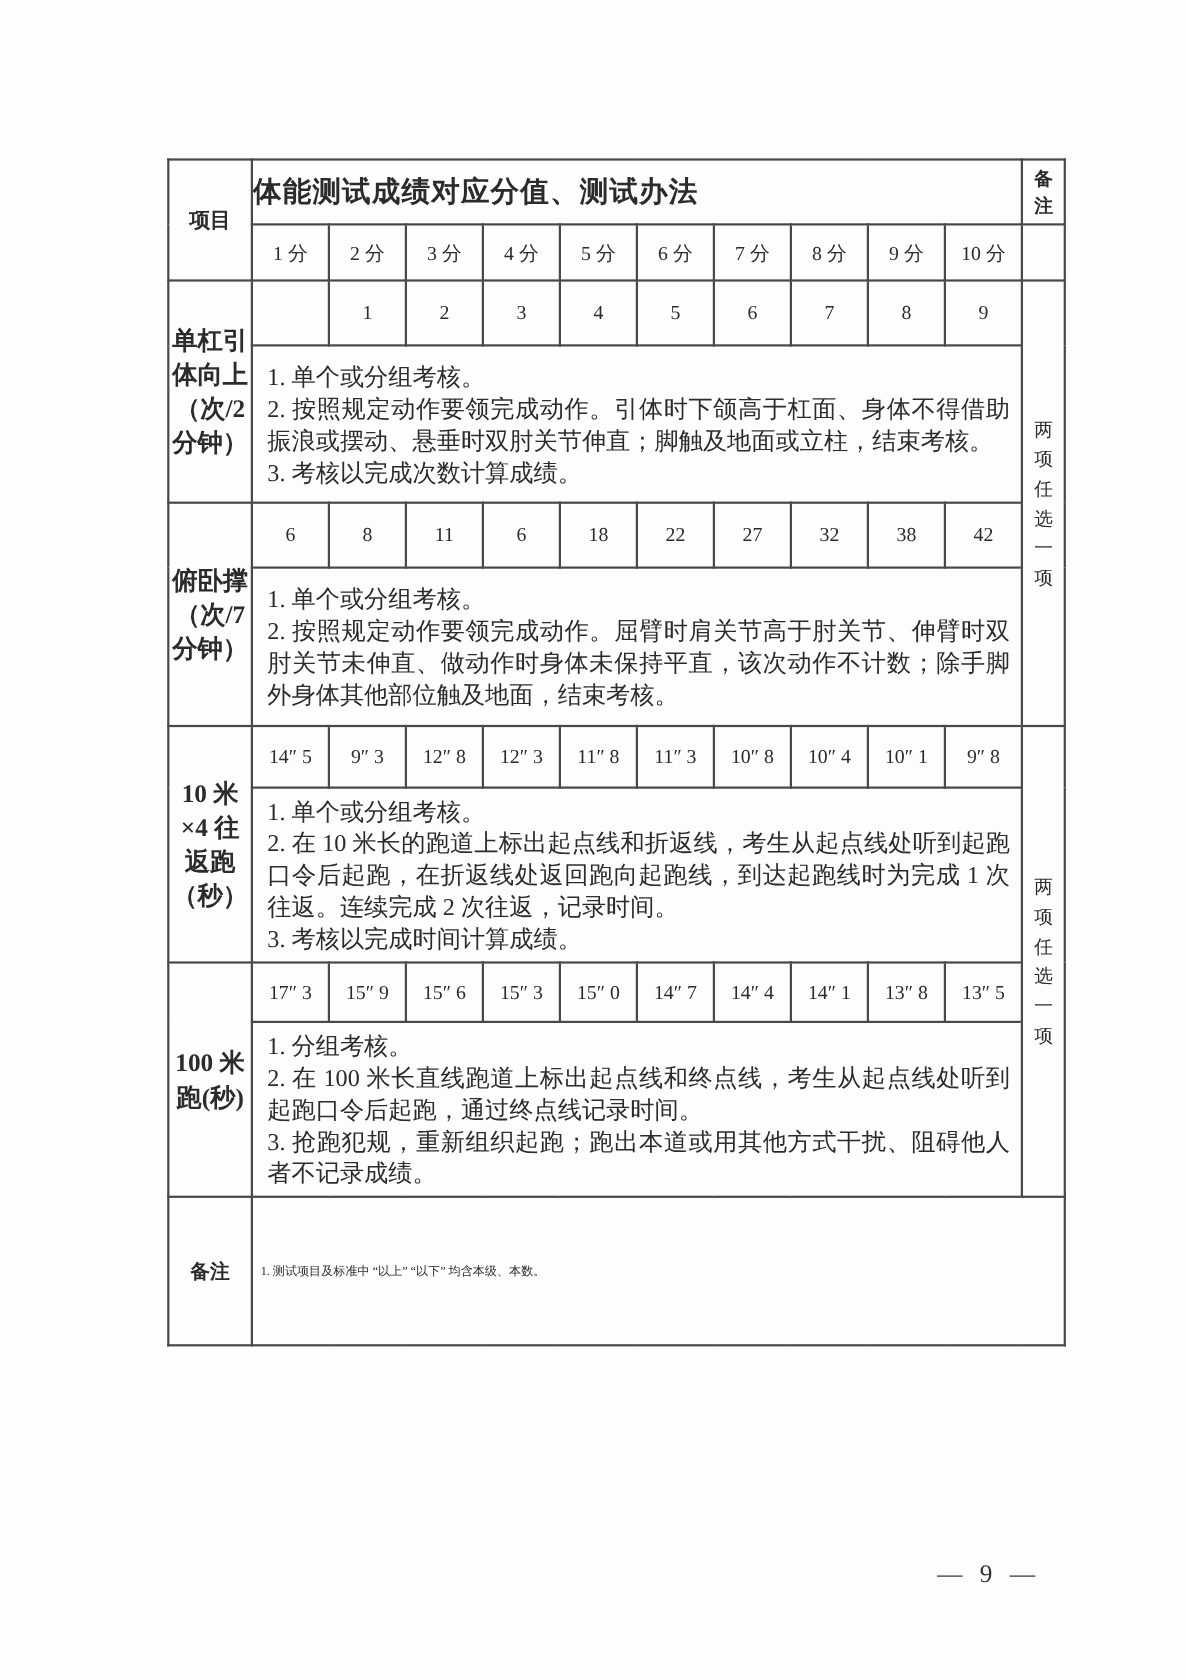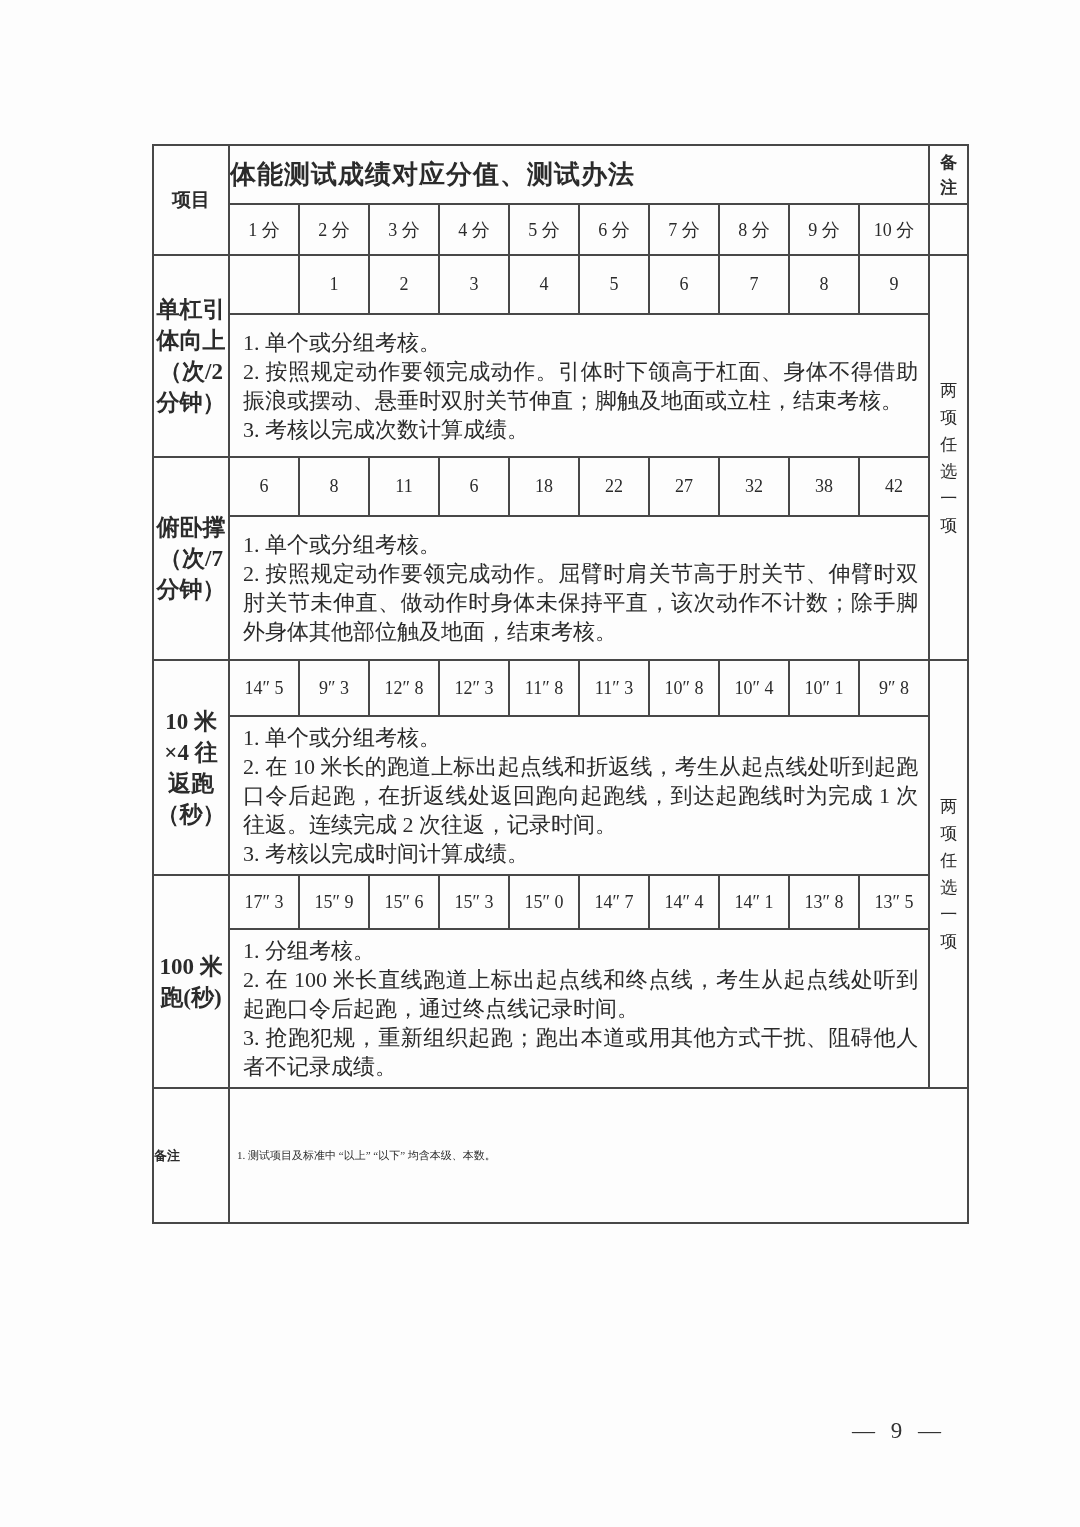--- a/index.html
+++ b/index.html
@@ -74,23 +74,23 @@
     white-space: pre-line;
     padding: 6px 10px 6px 13px;
   }
   td.side-remark {
     text-align: center;
     font-size: 17px;
     line-height: 27px;
     white-space: pre-line;
   }
   td.footer-label {
-    text-align: left;
-    font-weight: bold;
-    font-size: 13px;
+    text-align: center;
+    font-weight: bold;
+    font-size: 18px;
   }
   td.footer-content {
     font-size: 11px;
     padding-left: 7px;
   }
   .page-number {
     position: absolute;
     left: 852px;
     top: 1418px;
     font-size: 23px;

